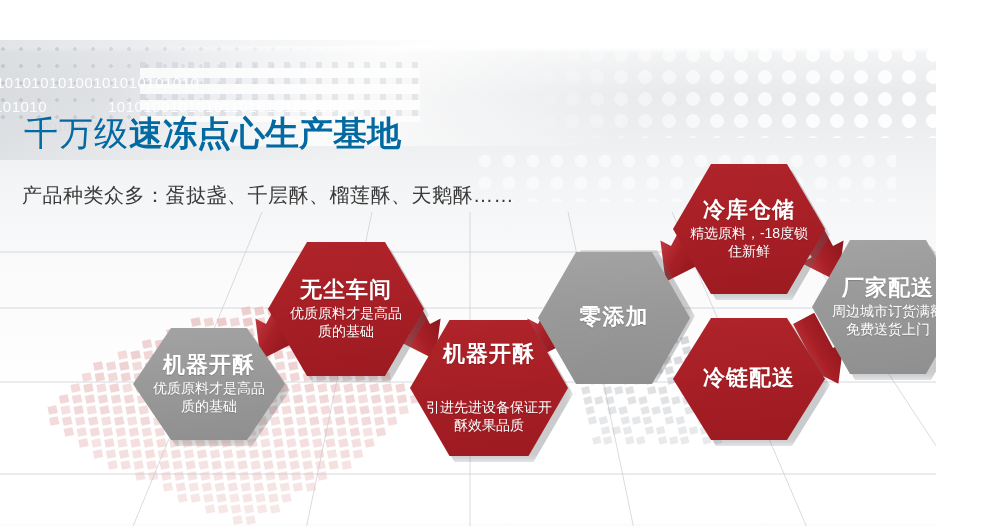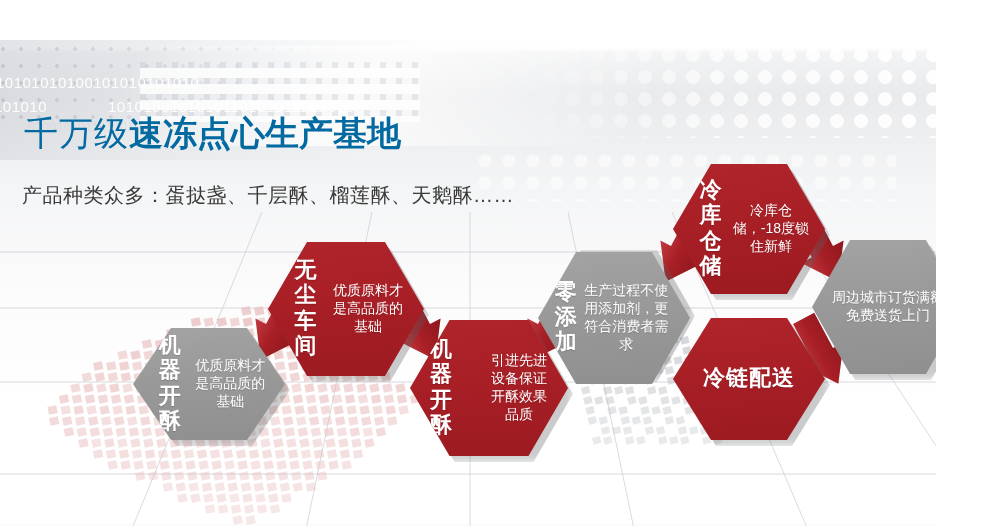--- a/index.html
+++ b/index.html
@@ -120,21 +120,21 @@
 
   .subtitle {
     position: absolute; left: 22px; top: 150px;
     font-size: 20px; font-weight: 400; color: #3a3a3a;
     letter-spacing: .5px; white-space: nowrap;
   }
 
   
   .hex {
     position: absolute;
-    display: flex; 
+    display: flex; flex-direction: column;
     align-items: center; justify-content: center;
     text-align: center;
     -webkit-clip-path: polygon(25% 0%, 75% 0%, 100% 50%, 75% 100%, 25% 100%, 0% 50%);
             clip-path: polygon(25% 0%, 75% 0%, 100% 50%, 75% 100%, 25% 100%, 0% 50%);
     color: #ffffff;
     padding: 0 16px;
   }
   .hex-shadow {
     position: absolute;
     -webkit-clip-path: polygon(25% 0%, 75% 0%, 100% 50%, 75% 100%, 25% 100%, 0% 50%);
@@ -741,33 +741,33 @@
         <div class="h-desc">优质原料才是高品质的基础</div>
       </div>
       <div class="hex-shadow" style="left: 415px; top: 294px; width: 158px; height: 136px;"></div>
       <div class="hex red" style="left: 410px; top: 288px; width: 158px; height: 136px; gap: 29px;">
         <div class="h-title">机器开酥</div>
         <div class="h-desc">引进先进设备保证开酥效果品质</div>
       </div>
       <div class="hex-shadow" style="left: 543px; top: 218px; width: 152px; height: 132px;"></div>
       <div class="hex gray" style="left: 538px; top: 220px; width: 152px; height: 132px;">
         <div class="h-title">零添加</div>
-        <div class="h-desc">生产过程不使用添加剂，更符合消费者需求</div>
       </div>
       <div class="hex-shadow" style="left: 678px; top: 138px; width: 152px; height: 130px;"></div>
       <div class="hex red" style="left: 673px; top: 132px; width: 152px; height: 130px;">
         <div class="h-title">冷库仓储</div>
-        <div class="h-desc">冷库仓储，-18度锁住新鲜</div>
+        <div class="h-desc">精选原料，-18度锁住新鲜</div>
       </div>
       <div class="hex-shadow" style="left: 678px; top: 292px; width: 152px; height: 122px;"></div>
       <div class="hex red" style="left: 673px; top: 286px; width: 152px; height: 122px; gap: 9px;">
         <div class="h-title">冷链配送</div>
       </div>
       <div class="hex-shadow" style="left: 817px; top: 214px; width: 152px; height: 134px;"></div>
       <div class="hex gray" style="left: 812px; top: 208px; width: 152px; height: 134px;">
+        <div class="h-title">厂家配送</div>
         <div class="h-desc">周边城市订货满额免费送货上门</div>
       </div>
     </div>
 
   <div class="title">
     <span class="thin">千万级</span><span class="bold">速冻点心生产基地</span>
   </div>
   <div class="subtitle">产品种类众多：蛋挞盏、千层酥、榴莲酥、天鹅酥……</div>
 
   <div class="bottom-strip"></div>

